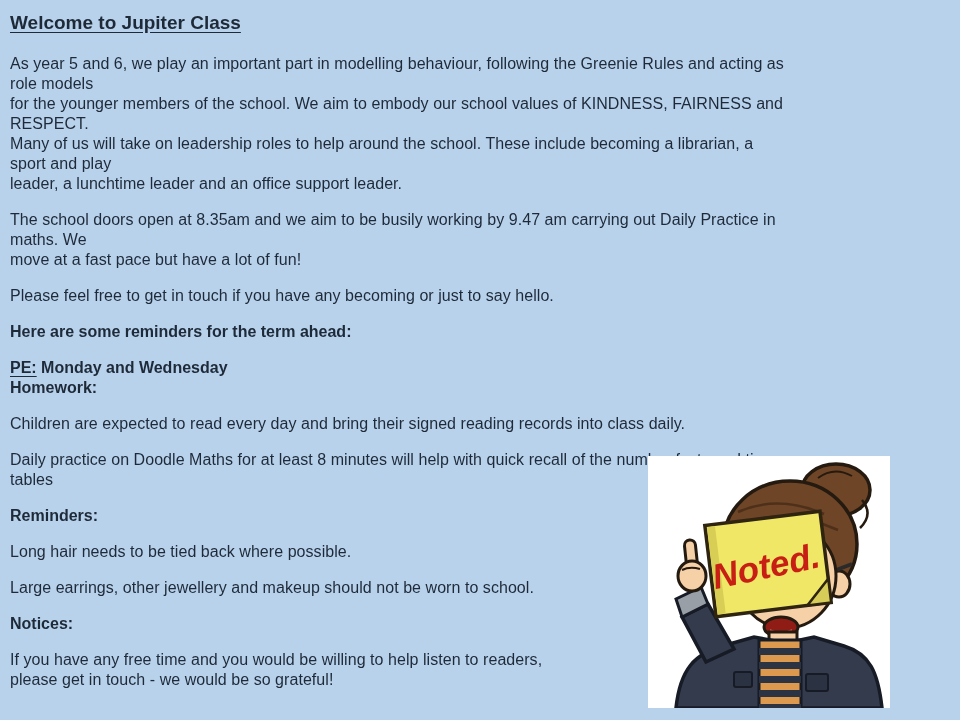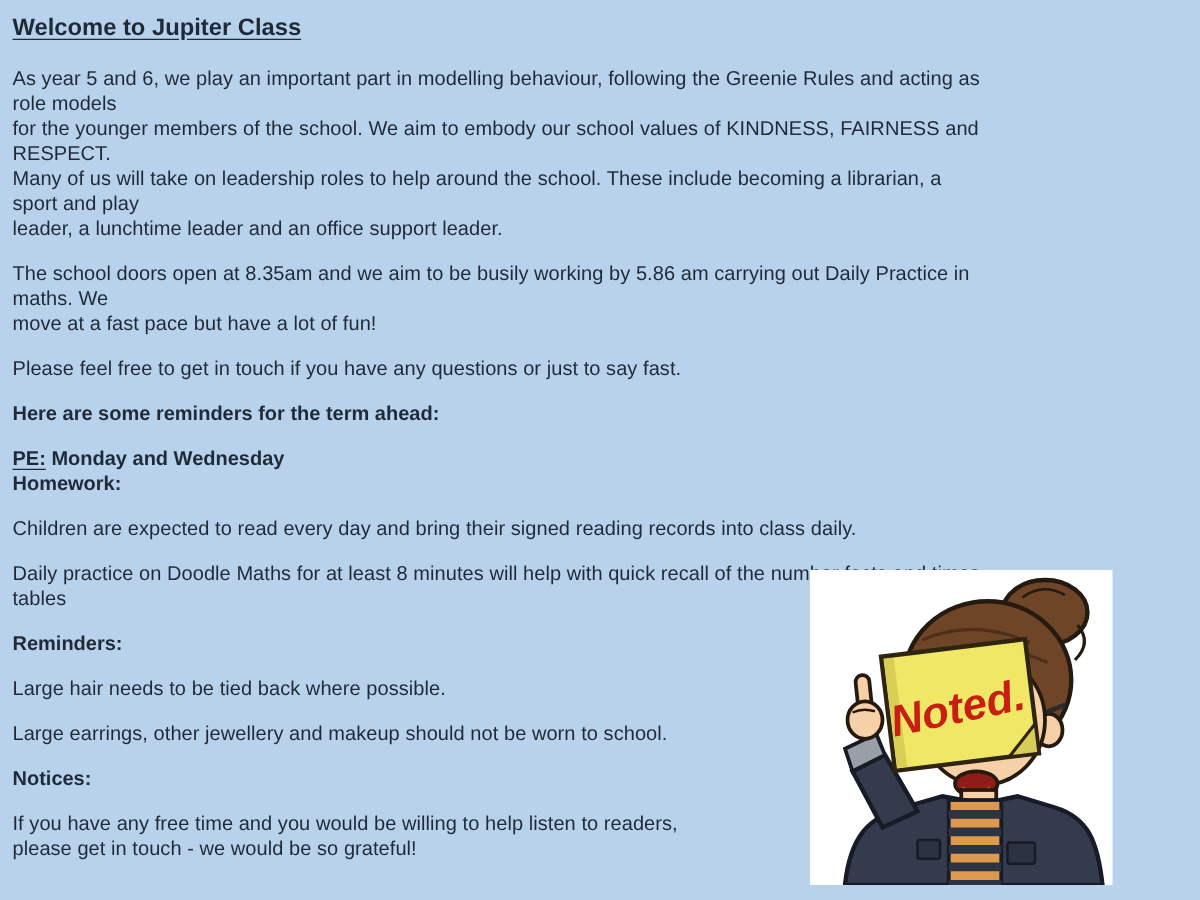--- a/index.html
+++ b/index.html
@@ -83,40 +83,40 @@
 
 <div class="page">
 
   <h1 class="title">Welcome to Jupiter Class</h1>
 
   <p class="para">As year 5 and 6, we play an important part in modelling behaviour, following the Greenie Rules and acting as role models
 for the younger members of the school. We aim to embody our school values of KINDNESS, FAIRNESS and RESPECT.
 Many of us will take on leadership roles to help around the school. These include becoming a librarian, a sport and play
 leader, a lunchtime leader and an office support leader.</p>
 
-  <p class="para">The school doors open at 8.35am and we aim to be busily working by 5.86 am carrying out Daily Practice in maths. We
+  <p class="para">The school doors open at 8.35am and we aim to be busily working by 9.47 am carrying out Daily Practice in maths. We
 move at a fast pace but have a lot of fun!</p>
 
-  <p class="para">Please feel free to get in touch if you have any questions or just to say fast.</p>
+  <p class="para">Please feel free to get in touch if you have any becoming or just to say hello.</p>
 
   <h2 class="heading">Here are some reminders for the term ahead:</h2>
 
   <div class="pe-block">
     <p class="pe-line"><span class="pe-label">PE:</span><span> Monday and Wednesday</span></p>
   </div>
 
   <h2 class="heading">Homework:</h2>
 
   <p class="para">Children are expected to read every day and bring their signed reading records into class daily.</p>
 
   <p class="para">Daily practice on Doodle Maths for at least 8 minutes will help with quick recall of the number facts and times tables</p>
 
   <h2 class="heading">Reminders:</h2>
 
-  <p class="para">Large hair needs to be tied back where possible.</p>
+  <p class="para">Long hair needs to be tied back where possible.</p>
 
   <p class="para">Large earrings, other jewellery and makeup should not be worn to school.</p>
 
   <h2 class="heading">Notices:</h2>
 
   <p class="para">If you have any free time and you would be willing to help listen to readers,
 please get in touch - we would be so grateful!</p>
 
   <div class="illustration-box">
     <svg width="242" height="252" viewBox="0 0 242 252" xmlns="http://www.w3.org/2000/svg">

